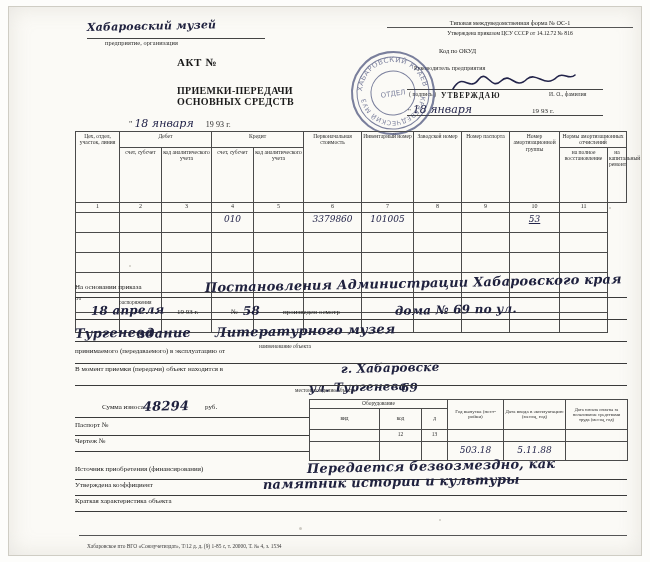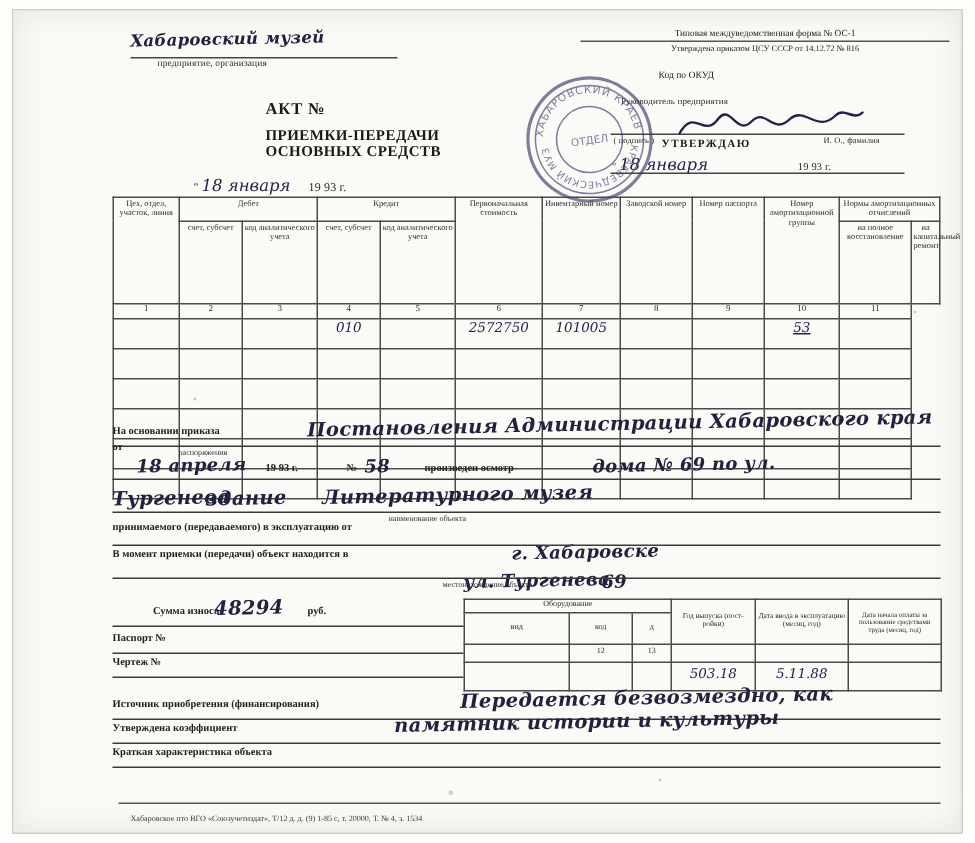--- a/index.html
+++ b/index.html
@@ -65,21 +65,21 @@
   #okud-row { left: 430px; top: 40px; font-size: 6.4px; }
   #approve { left: 432px; top: 48px; font-size: 7.4px; letter-spacing: 1px; }
   #approve-sub { left: 405px; top: 58px; font-size: 6px; }
   #sig-line1 { left: 398px; top: 82px; width: 196px; border-bottom: 1px solid #444; }
   #sig-cap1 { left: 400px; top: 84px; font-size: 5.6px; }
   #sig-cap1b { left: 540px; top: 84px; font-size: 5.6px; }
   #date-line { left: 398px; top: 108px; width: 196px; border-bottom: 1px solid #444; }
   #date-txt { left: 399px; top: 96px; font-size: 7.2px; }
 
   
-  #akt-no { left: 168px; top: 60px; font-size: 11px; font-weight: bold; letter-spacing: .6px; }
+  #akt-no { left: 168px; top: 49px; font-size: 11px; font-weight: bold; letter-spacing: .6px; }
   #title1 { left: 168px; top: 78px; font-size: 10px; font-weight: bold; letter-spacing: .3px; }
   #title2 { left: 168px; top: 89px; font-size: 10px; font-weight: bold; letter-spacing: .3px; font-family: Liberation Serif, serif; }
   #title-date { left: 120px; top: 110px; font-size: 8px; }
 
   
   .stamp {
     left: 330px; top: 40px; width: 108px; height: 86px;
     border: 0; pointer-events: none;
   }
   .stamp svg { display:block; }
@@ -95,21 +95,21 @@
     vertical-align: top;
     text-align: center;
     color: #2c2c2c;
     font-weight: normal;
   }
   table.grid td.num { font-size: 6px; height: 9px; padding: 0; }
   table.grid td.blank { height: 17px; }
   .hd-tall { height: 52px; }
 
   
-  .lbl { font-size: 7px; color: #222; font-weight: bold; }
+  .lbl { font-size: 7px; color: #222; }
   .cap { font-size: 5.4px; color: #333; }
   #sec-line-1 { left: 66px; top: 290px; width: 552px; border-bottom: 1px solid #3a3a3a; }
   #sec-line-2 { left: 66px; top: 312px; width: 552px; border-bottom: 1px solid #3a3a3a; }
   #sec-line-3 { left: 66px; top: 334px; width: 552px; border-bottom: 1px solid #3a3a3a; }
   #sec-line-4 { left: 66px; top: 356px; width: 552px; border-bottom: 1px solid #3a3a3a; }
   #sec-line-5 { left: 66px; top: 378px; width: 552px; border-bottom: 1px solid #3a3a3a; }
 
   
   #eq { left: 300px; top: 392px; width: 318px; }
   table.eq { border-collapse: collapse; width: 318px; table-layout: fixed; }
@@ -237,21 +237,21 @@
           <td class="num">9</td>
           <td class="num">10</td>
           <td class="num">11</td>
         </tr>
         <tr>
           <td class="blank"></td>
           <td class="blank"></td>
           <td class="blank"></td>
           <td class="blank hand2" style="font-size:9px;color:#23244a;">010</td>
           <td class="blank"></td>
-          <td class="blank hand2" style="font-size:9px;color:#23244a;">2572750</td>
+          <td class="blank hand2" style="font-size:9px;color:#23244a;">3379860</td>
           <td class="blank hand2" style="font-size:9px;color:#23244a;">101005</td>
           <td class="blank"></td>
           <td class="blank"></td>
           <td class="blank hand2" style="font-size:9px;color:#23244a;text-decoration:underline;">53</td>
           <td class="blank"></td>
         </tr>
         <tr>
           <td class="blank"></td>
               <td class="blank"></td>
           <td class="blank"></td>

